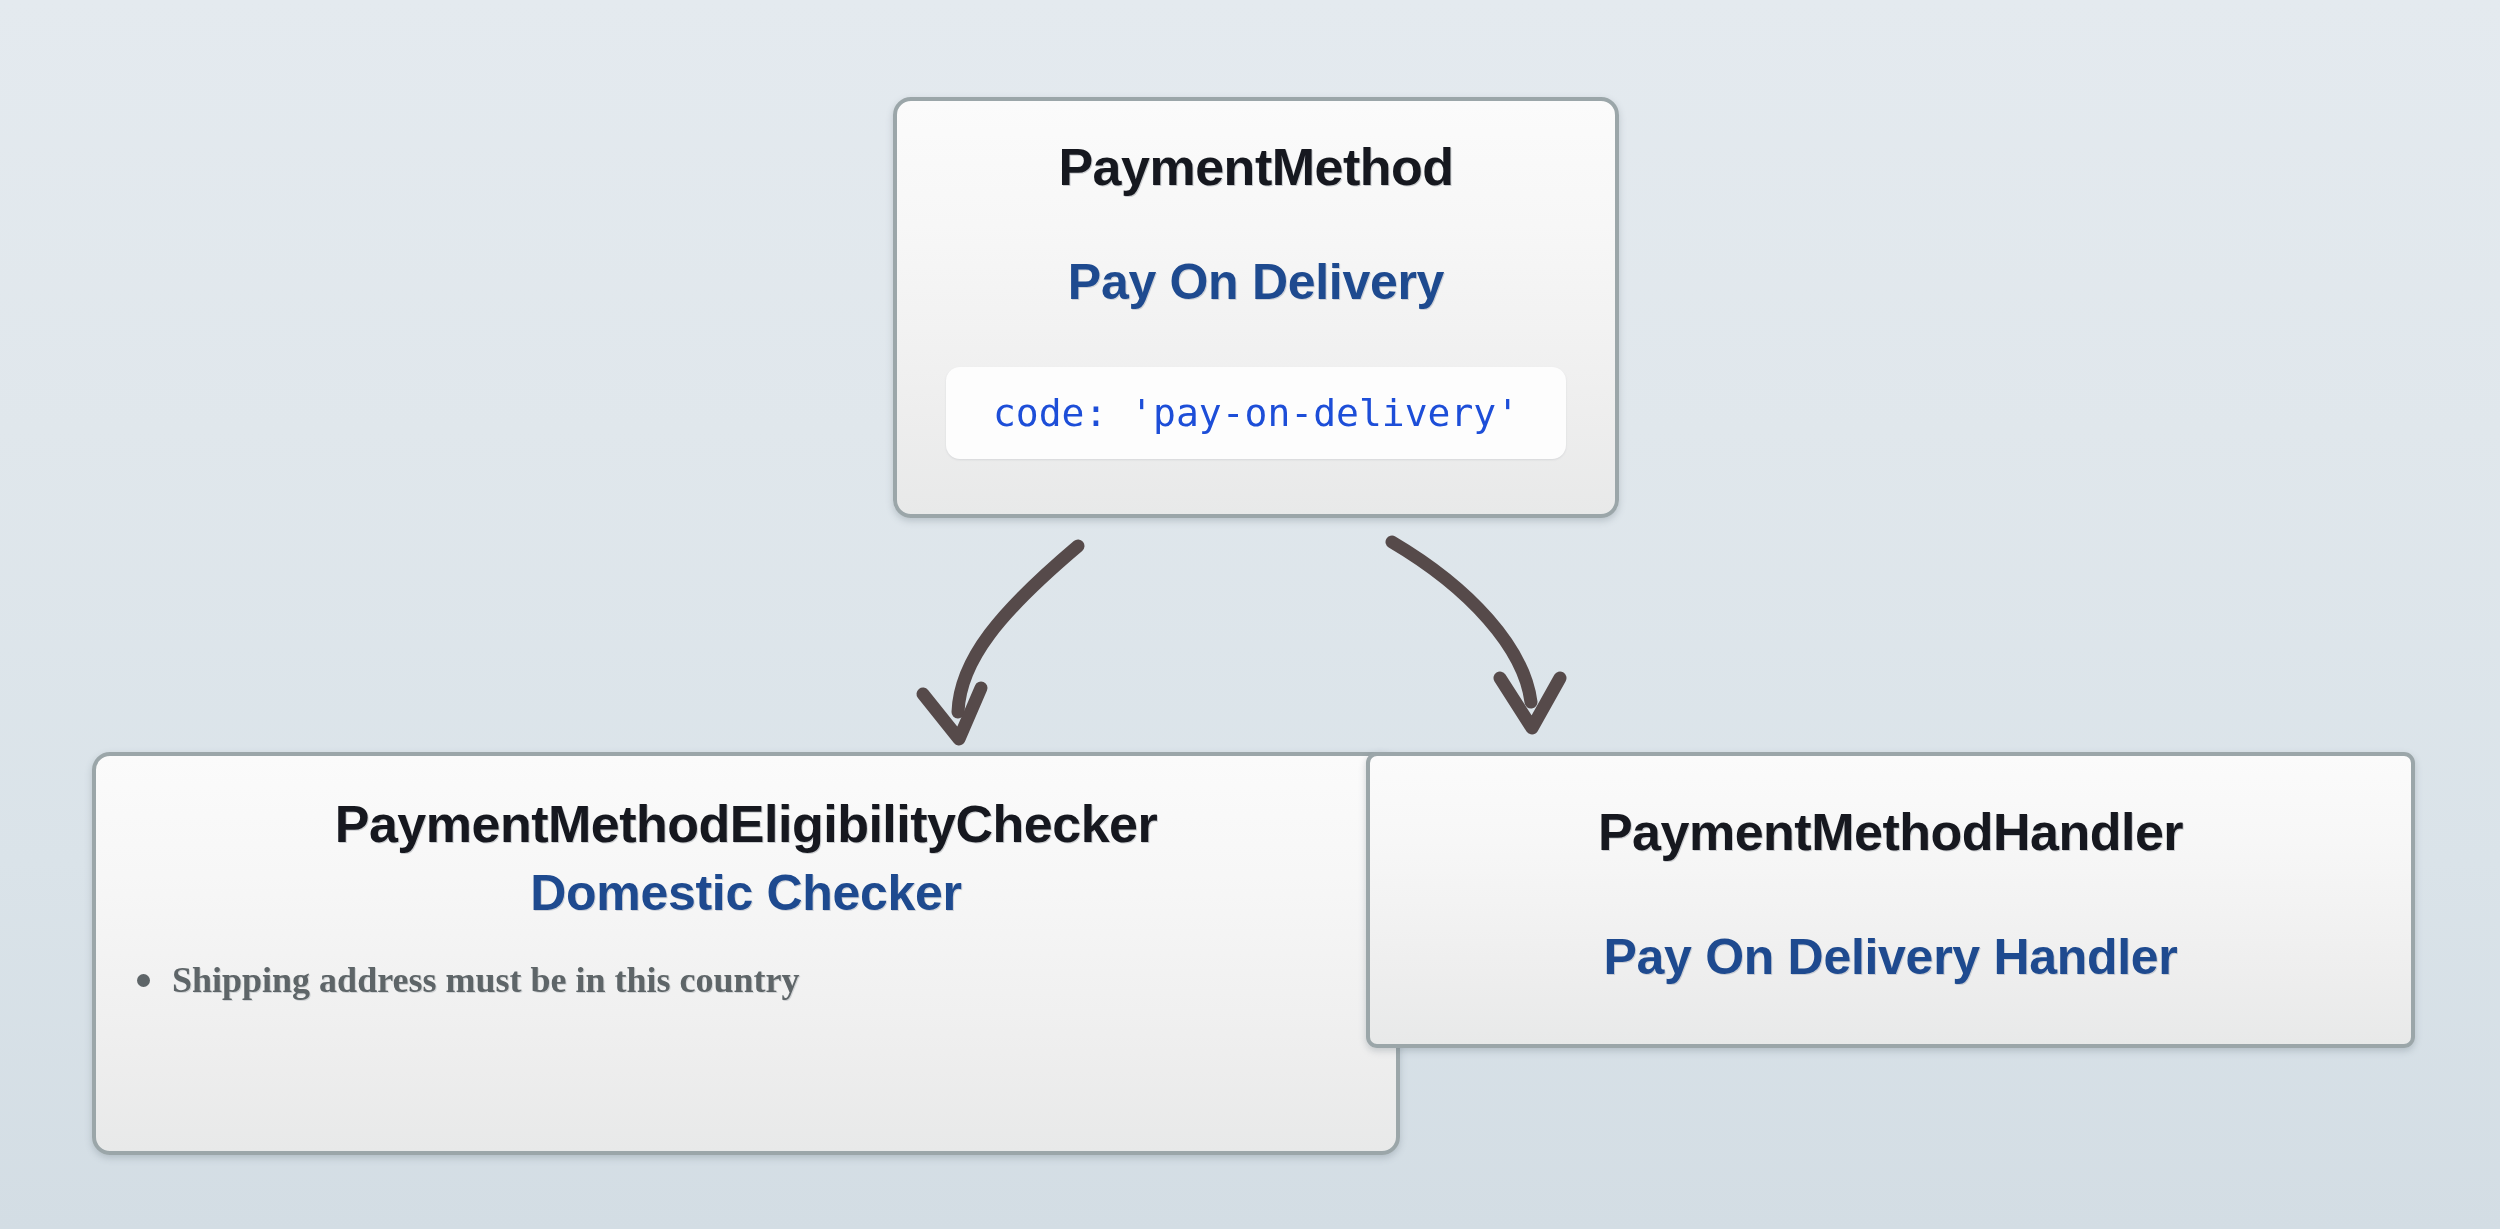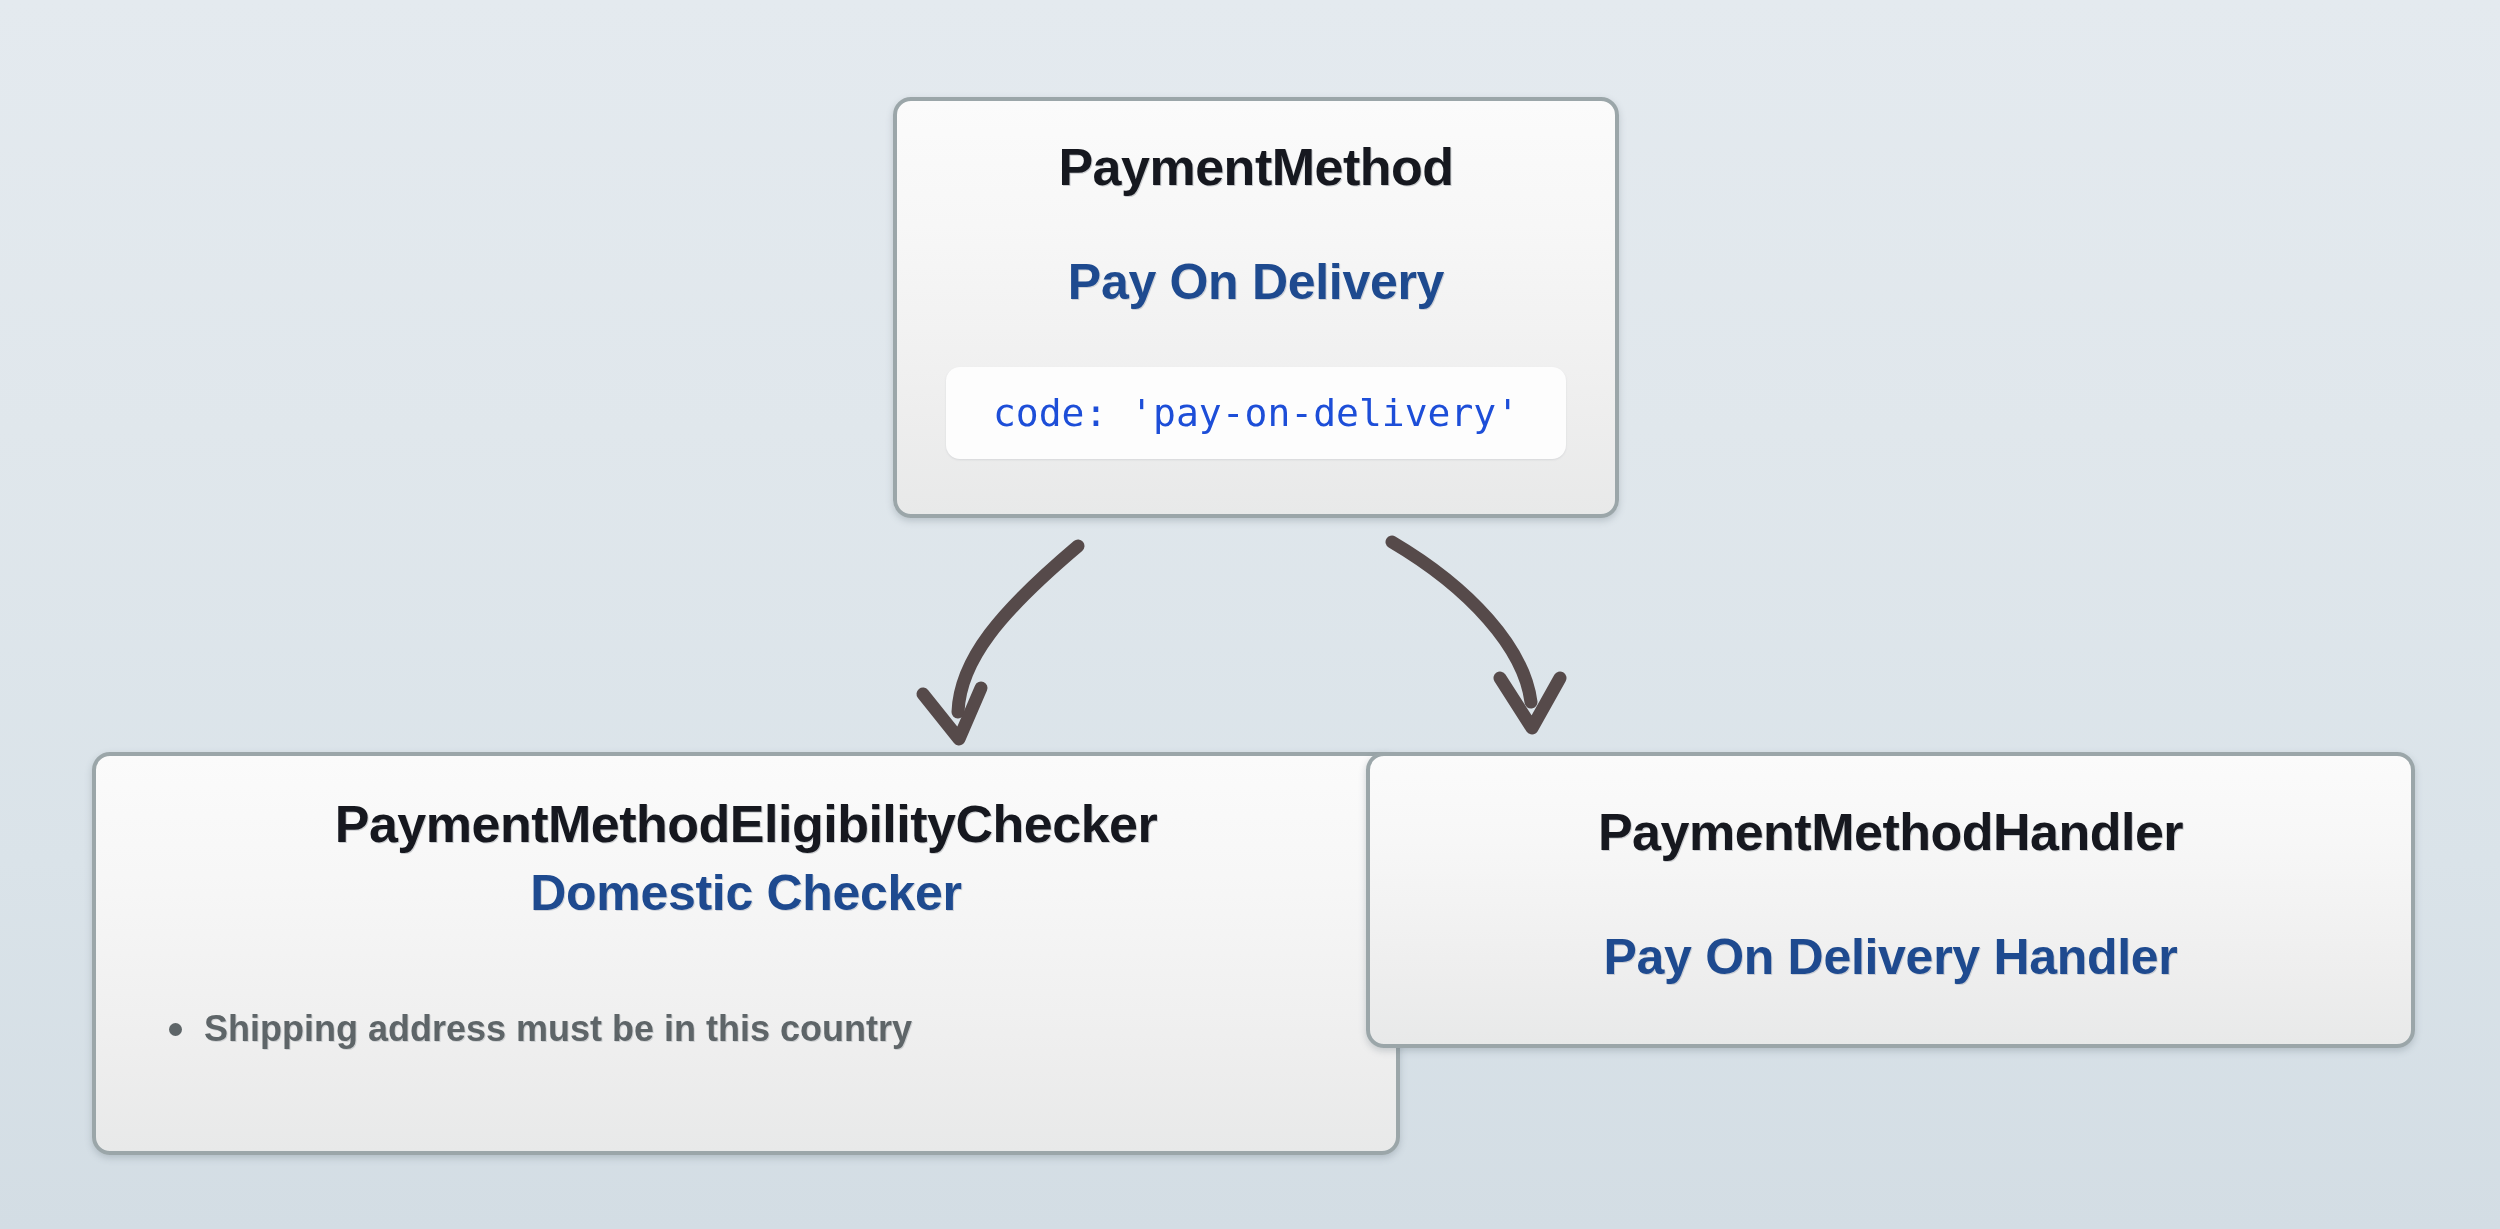--- a/index.html
+++ b/index.html
@@ -122,29 +122,30 @@
 
   #node-eligibility-checker {
     left: 92px;
     top: 752px;
     width: 1308px;
     height: 403px;
     padding-top: 36px;
   }
   #node-eligibility-checker .node-class { font-size: 52px; line-height: 64px; }
   #node-eligibility-checker .node-name  { font-size: 50px; line-height: 62px; }
-  #node-eligibility-checker .rule-list  { margin-top: 76px; padding-left: 73px; }
+  #node-eligibility-checker .rule-list  { margin-top: 27px; padding-left: 41px; font-family: Liberation Serif, serif; }
   #node-eligibility-checker .rule-item  { font-size: 36px; line-height: 46px; }
 
   #node-payment-handler {
     left: 1366px;
     top: 752px;
     width: 1049px;
     height: 296px;
     padding-top: 44px;
+    border-radius: 11px;
   }
   #node-payment-handler .node-class { font-size: 52px; line-height: 64px; }
   #node-payment-handler .node-name  { font-size: 50px; line-height: 62px; margin-top: 56px; }
 </style>
 </head>
 <body>
 
 <div id="canvas">
 
   <svg id="edges" viewBox="0 0 2500 1229" width="2500" height="1229">

